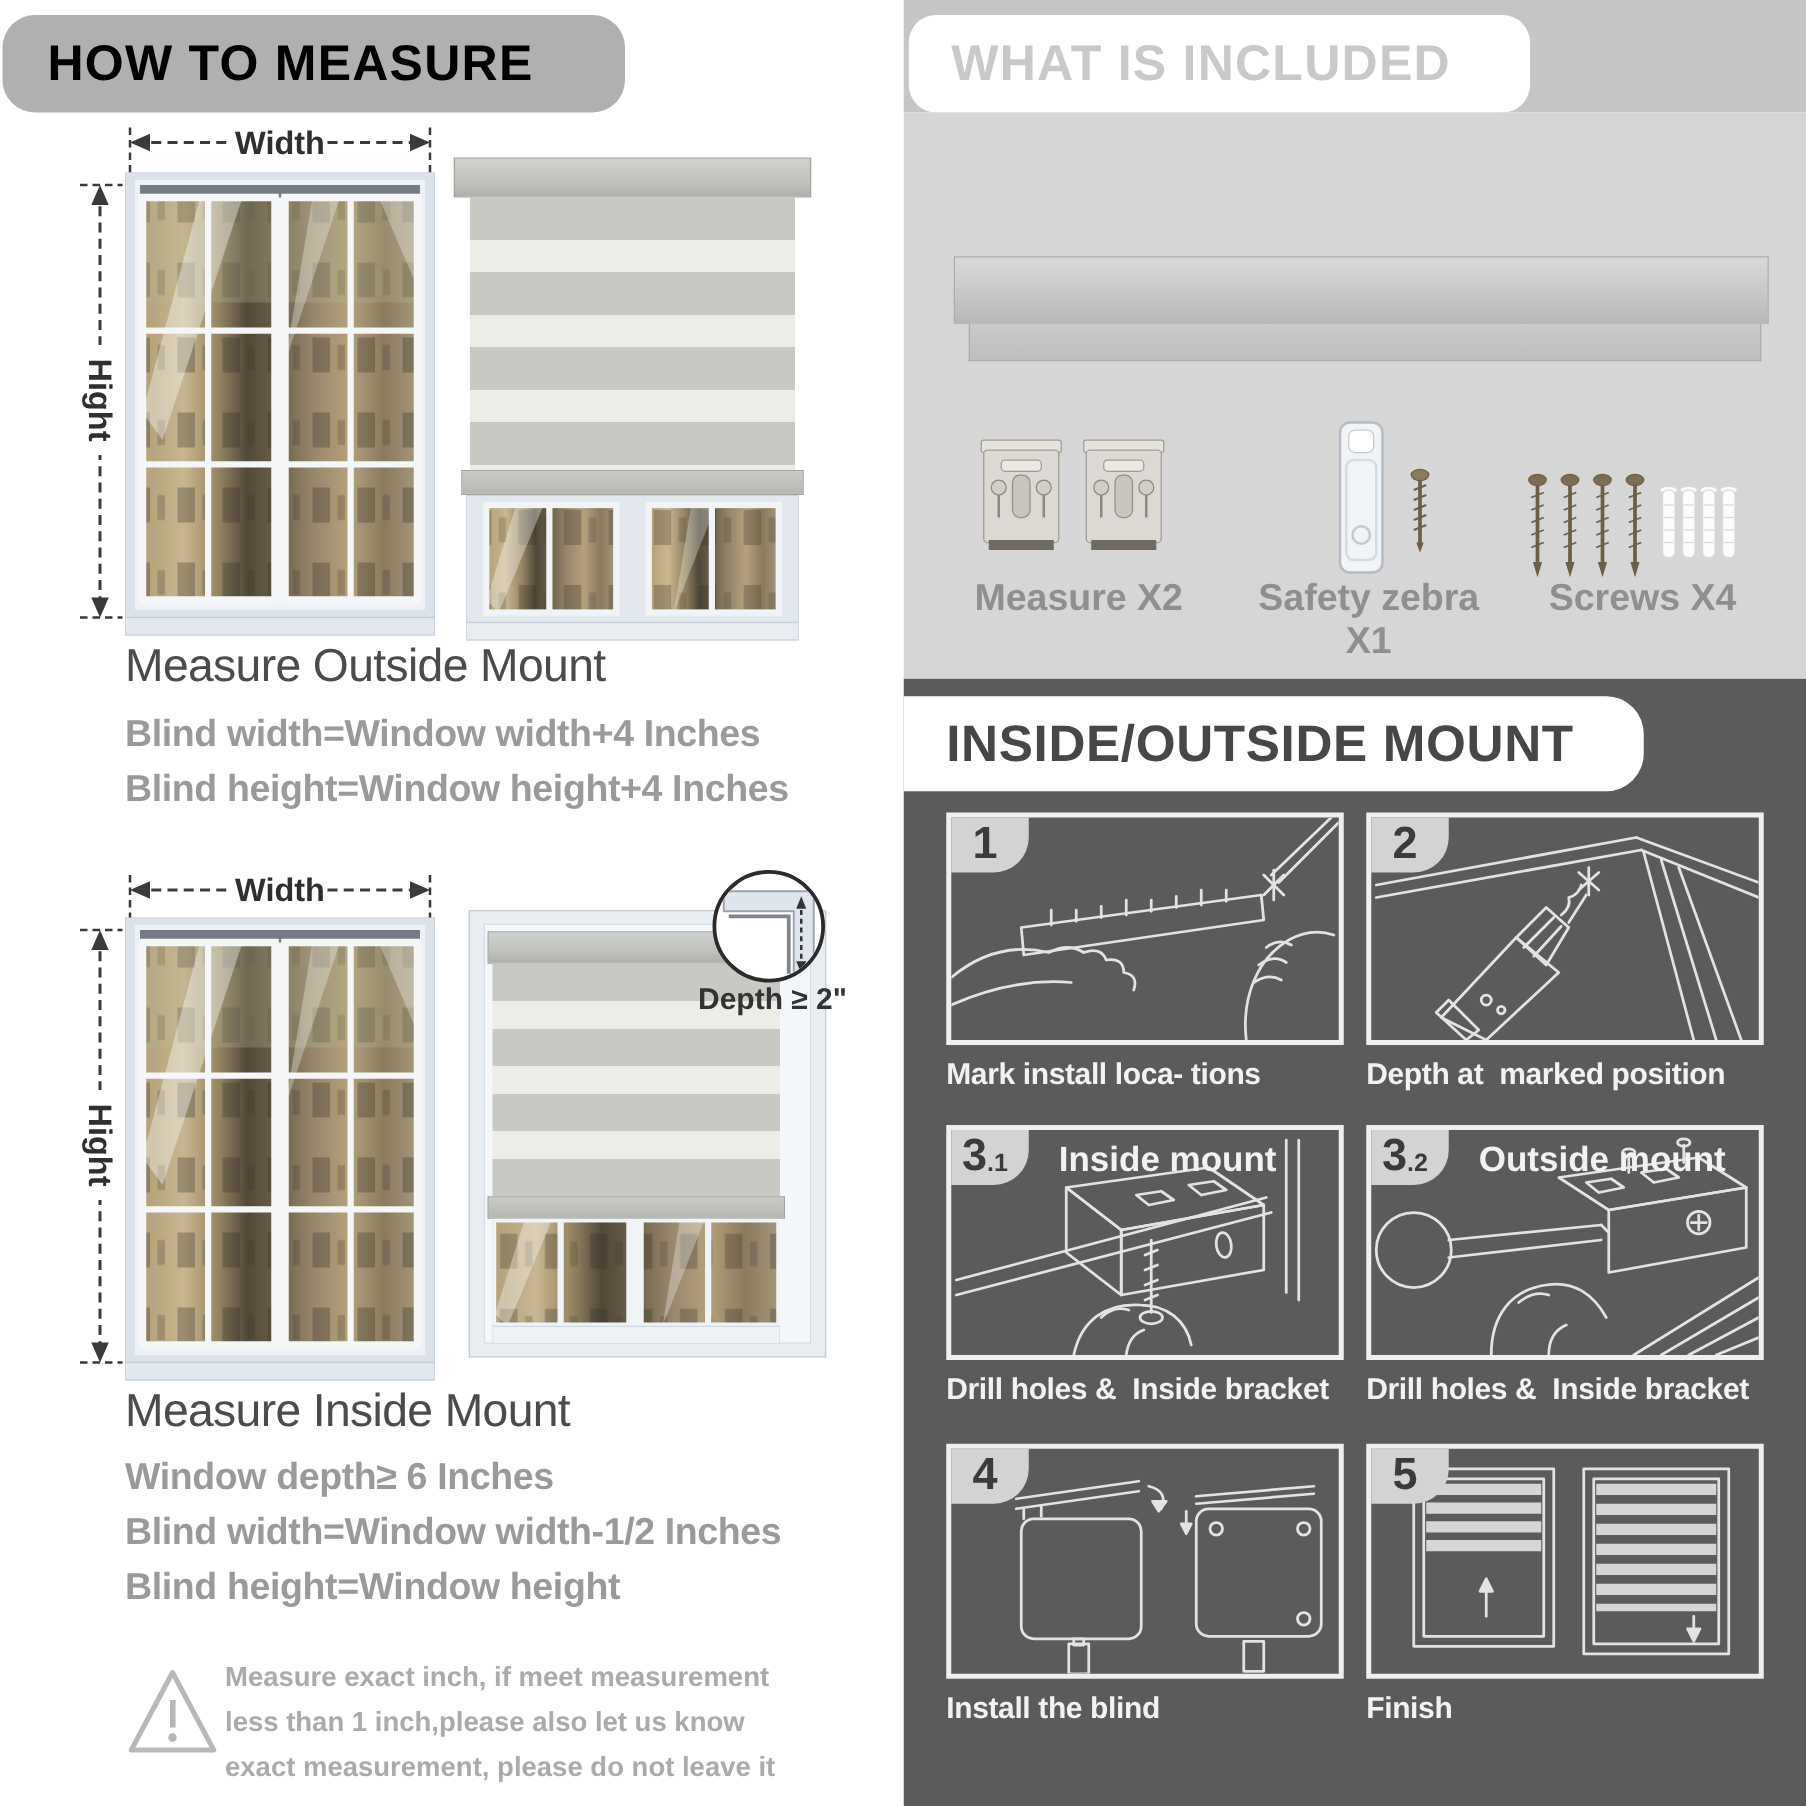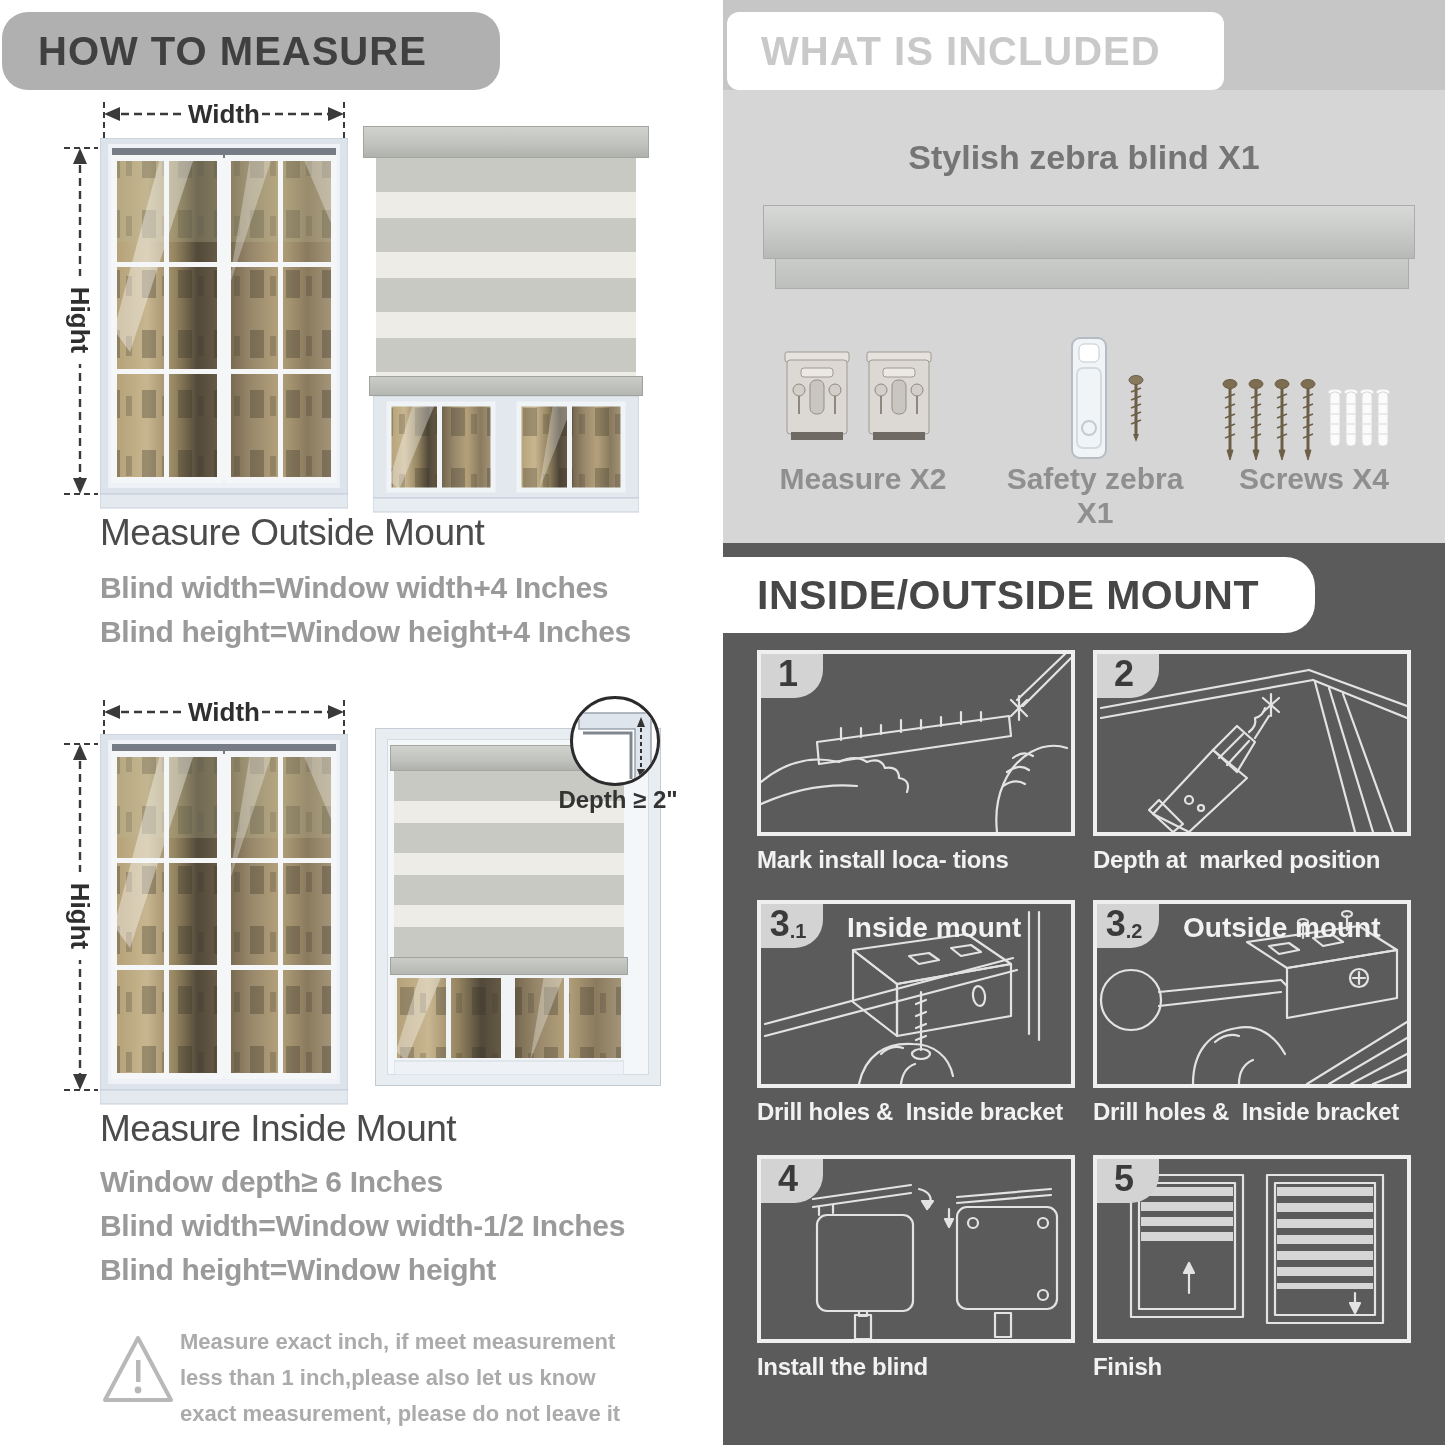--- a/index.html
+++ b/index.html
@@ -2,23 +2,23 @@
 <html><head>
 <meta charset="utf-8">
 <style>
   html,body{margin:0;padding:0;background:#ffffff;}
   #canvas{position:relative;width:1445px;height:1445px;background:#ffffff;overflow:hidden;
           font-family:"Liberation Sans",sans-serif;}
   .abs{position:absolute;}
 
   
   .hdr-left{left:2px;top:12px;width:498px;height:78px;background:#b0b0b0;border-radius:26px;
-            color:#404040;font-size:40px;font-weight:bold;letter-spacing:1px;
+            color:#000000;font-size:40px;font-weight:bold;letter-spacing:1px;
             line-height:78px;padding-left:36px;box-sizing:border-box;}
-  .hdr-included{left:727px;top:12px;width:497px;height:78px;background:#ffffff;border-radius:12px;
+  .hdr-included{left:727px;top:12px;width:497px;height:78px;background:#ffffff;border-radius:22px;
             color:#c9c9c9;font-size:40px;font-weight:bold;letter-spacing:1px;
             line-height:78px;padding-left:34px;box-sizing:border-box;}
   .hdr-mount{left:723px;top:557px;width:592px;height:76px;background:#ffffff;border-radius:0 30px 30px 0;
             color:#474747;font-size:41px;font-weight:bold;letter-spacing:.5px;
             line-height:76px;padding-left:34px;box-sizing:border-box;}
 
   
   .right-strip{left:723px;top:0;width:722px;height:90px;background:#c6c6c6;}
   .right-panel{left:723px;top:90px;width:722px;height:453px;background:#d6d6d6;}
   .dark-section{left:723px;top:543px;width:722px;height:902px;background:#5b5b5b;}
@@ -236,21 +236,20 @@
     <path d="M38,8 L71,70 L5,70 Z" fill="none" stroke="#b8b8b8" stroke-width="4" stroke-linejoin="round"></path>
     <rect x="36" y="30" width="4.5" height="22" fill="#b8b8b8"></rect>
     <circle cx="38" cy="60" r="3.4" fill="#b8b8b8"></circle>
   </svg>
   <div class="abs warn-text" style="left:180px;top:1324px">Measure exact inch, if meet measurement less than 1 inch,please also let us know exact measurement, please do not leave it</div>
 
   <div class="abs right-strip"></div>
   <div class="abs hdr-included">WHAT IS INCLUDED</div>
   <div class="abs right-panel"></div>
 
-  <div class="abs product-label">Stylish zebra blind X1</div>
 
   <div class="abs rail-top"></div>
   <div class="abs rail-bottom"></div>
 
   <svg class="abs" style="left:783px;top:350px" width="150" height="98" viewBox="0 0 150 98">
     <g>
       <rect x="2" y="2" width="64" height="10" rx="2" fill="#e6e3de" stroke="#a09a92"></rect>
       <rect x="4" y="10" width="60" height="74" rx="3" fill="#dcd9d4" stroke="#a09a92"></rect>
       <rect x="18" y="18" width="32" height="9" rx="3" fill="#ece9e4" stroke="#a09a92"></rect>
       <rect x="27" y="30" width="14" height="34" rx="6" fill="#c9c5bf" stroke="#958f86"></rect>

